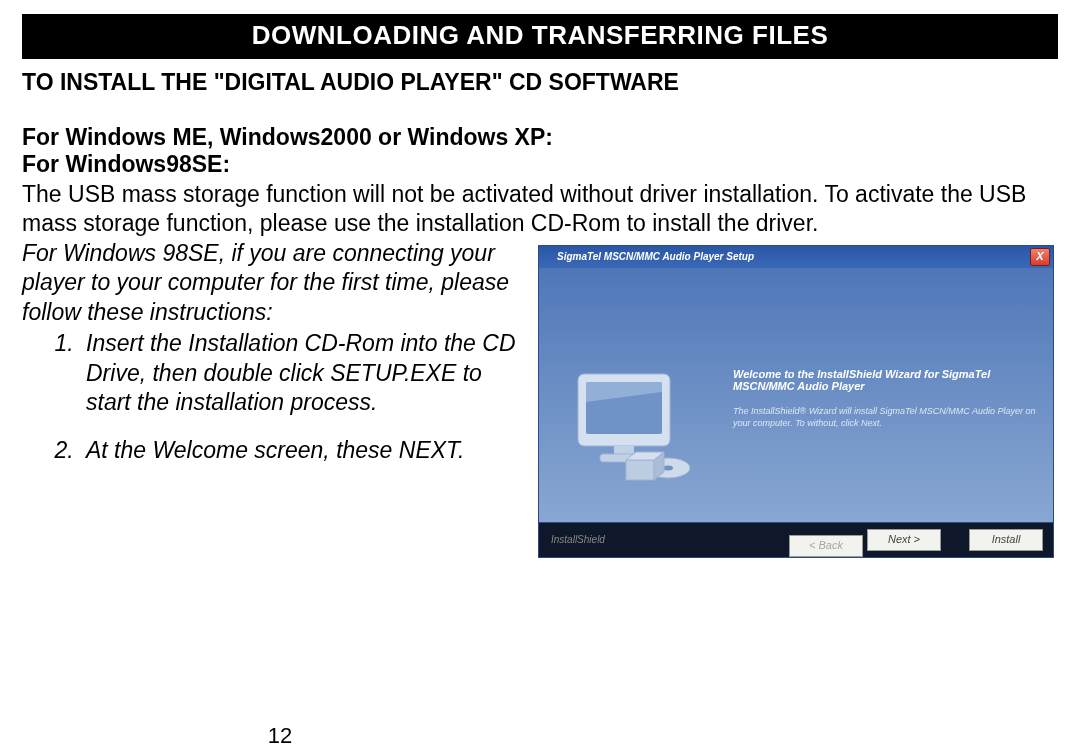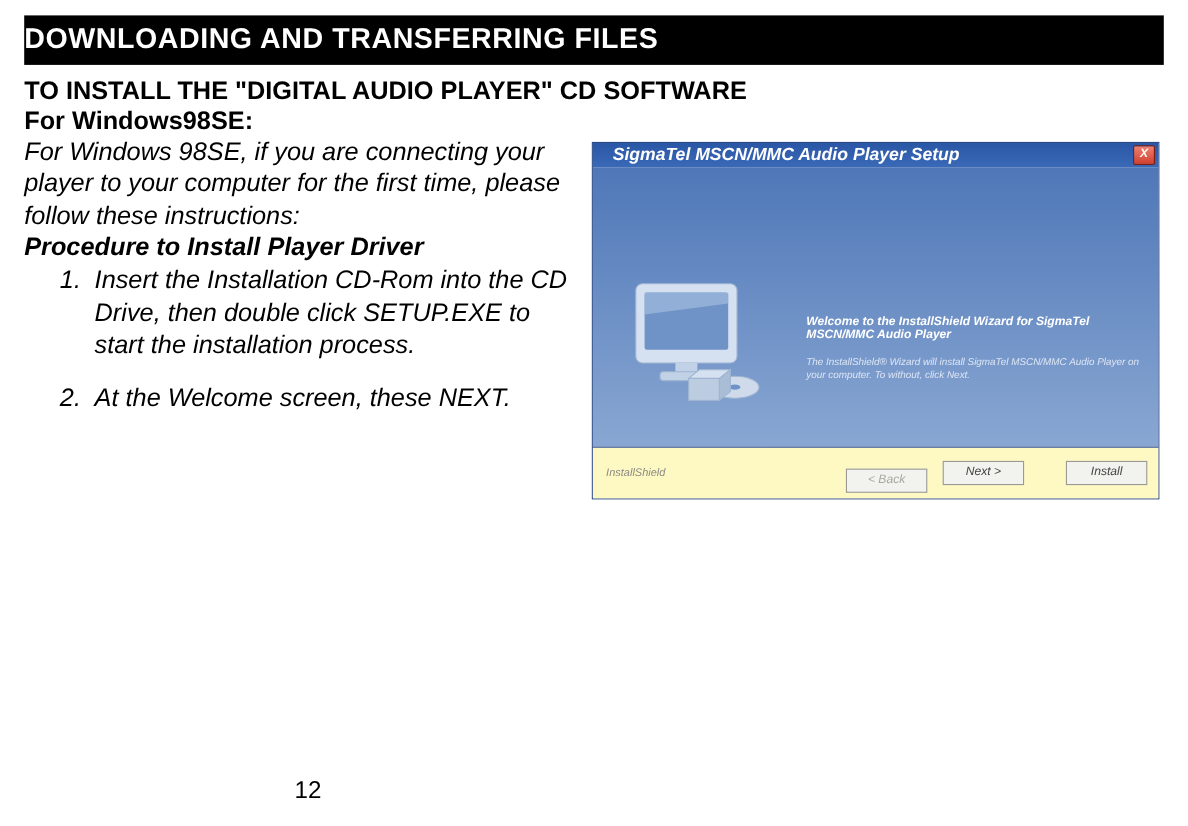--- a/index.html
+++ b/index.html
@@ -17,21 +17,21 @@
     width: 1080px;
     height: 751px;
     box-sizing: border-box;
     padding: 14px 22px 0 22px;
   }
   .banner {
     background: #000;
     color: #fff;
     font-weight: bold;
     font-size: 26px;
-    text-align: left;
+    text-align: center;
     padding: 6px 0 8px 0;
     letter-spacing: 0.5px;
   }
   .h1 {
     font-weight: bold;
     font-size: 23px;
     margin-top: 10px;
   }
   .h2 {
     font-weight: bold;
@@ -66,21 +66,21 @@
     line-height: 1.28;
     margin: 2px 0 0 0;
     padding-left: 58px;
   }
   ol.steps li {
     padding-left: 6px;
     margin-bottom: 18px;
   }
   .pagenum {
     position: absolute;
-    bottom: 20px;
+    bottom: 2px;
     left: 0;
     width: 560px;
     text-align: center;
     font-size: 22px;
   }
   
   .installer {
     width: 516px;
     border: 1px solid #2b4a86;
     box-sizing: border-box;
@@ -88,21 +88,21 @@
   }
   .titlebar {
     display: flex;
     align-items: center;
     background: linear-gradient(#2a57a5, #3a69b8);
     height: 22px;
     padding: 0 3px 0 6px;
   }
   .titlebar-text {
     color: #fff;
-    font-size: 16px;
+    font-size: 10px;
     font-weight: bold;
     flex: 1;
     white-space: nowrap;
     overflow: hidden;
     padding-left: 12px;
   }
   .closebtn {
     width: 18px;
     height: 16px;
     background: linear-gradient(#f08070, #d04030);
@@ -127,40 +127,39 @@
     align-items: flex-end;
     justify-content: center;
   }
   .monitor {
     margin-bottom: 34px;
   }
   .installer-right {
     flex: 1;
     padding: 100px 16px 0 6px;
     color: #fff;
-    margin-top: 34px;
   }
   .inst-welcome {
     font-size: 11px;
     font-weight: bold;
     margin-bottom: 14px;
   }
   .inst-desc {
     font-size: 9px;
     line-height: 1.3;
     color: #dde6f4;
   }
   .installer-footer {
-    background: #fef9c3;
-    height: 46px;
+    background: #0f172a;
+    height: 34px;
     display: flex;
     align-items: center;
     justify-content: flex-end;
     padding: 0 10px;
-    gap: 10px;
+    gap: 0;
   }
   .footer-left {
     flex: 1;
     font-size: 10px;
     color: #8a8a84;
     padding-left: 2px;
   }
   .wbtn {
     width: 72px;
     height: 20px;
@@ -182,28 +181,29 @@
 </style>
 </head>
 <body>
 
 <div class="page">
 
   <div class="banner">DOWNLOADING AND TRANSFERRING FILES</div>
 
   <div class="h1">TO INSTALL THE "DIGITAL AUDIO PLAYER" CD SOFTWARE</div>
 
+  <div class="h2">For Windows ME, Windows2000 or Windows XP:</div>
 
   <div class="h2b">For Windows98SE:</div>
+  <div class="body">The USB mass storage function will not be activated without driver installation. To activate the USB mass storage function, please use the installation CD-Rom to install the driver.</div>
 
   <div class="cols">
     <div class="left">
       <div class="body" style="margin-top:0;">For Windows 98SE, if you are connecting your player to your computer for the first time, please follow these instructions:</div>
 
-      <div class="h2b">Procedure to Install Player Driver</div>
       <ol class="steps">
         <li>Insert the Installation CD-Rom into the CD Drive, then double click SETUP.EXE to start the installation process.</li>
         <li>At the Welcome screen, these NEXT.</li>
       </ol>
     </div>
 
     <div class="right">
       <div class="installer">
         <div class="titlebar">
           <div class="titlebar-text">SigmaTel MSCN/MMC Audio Player Setup</div>

